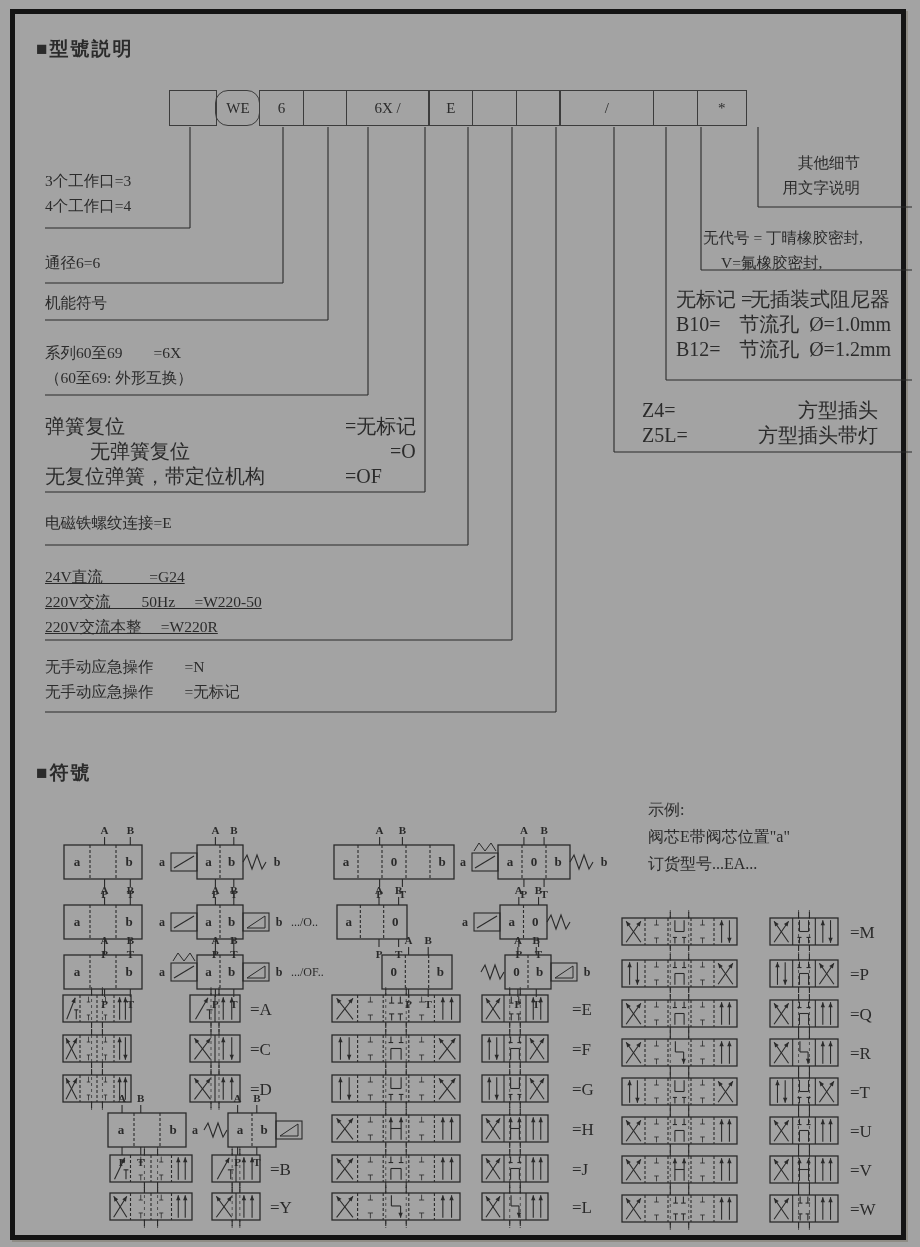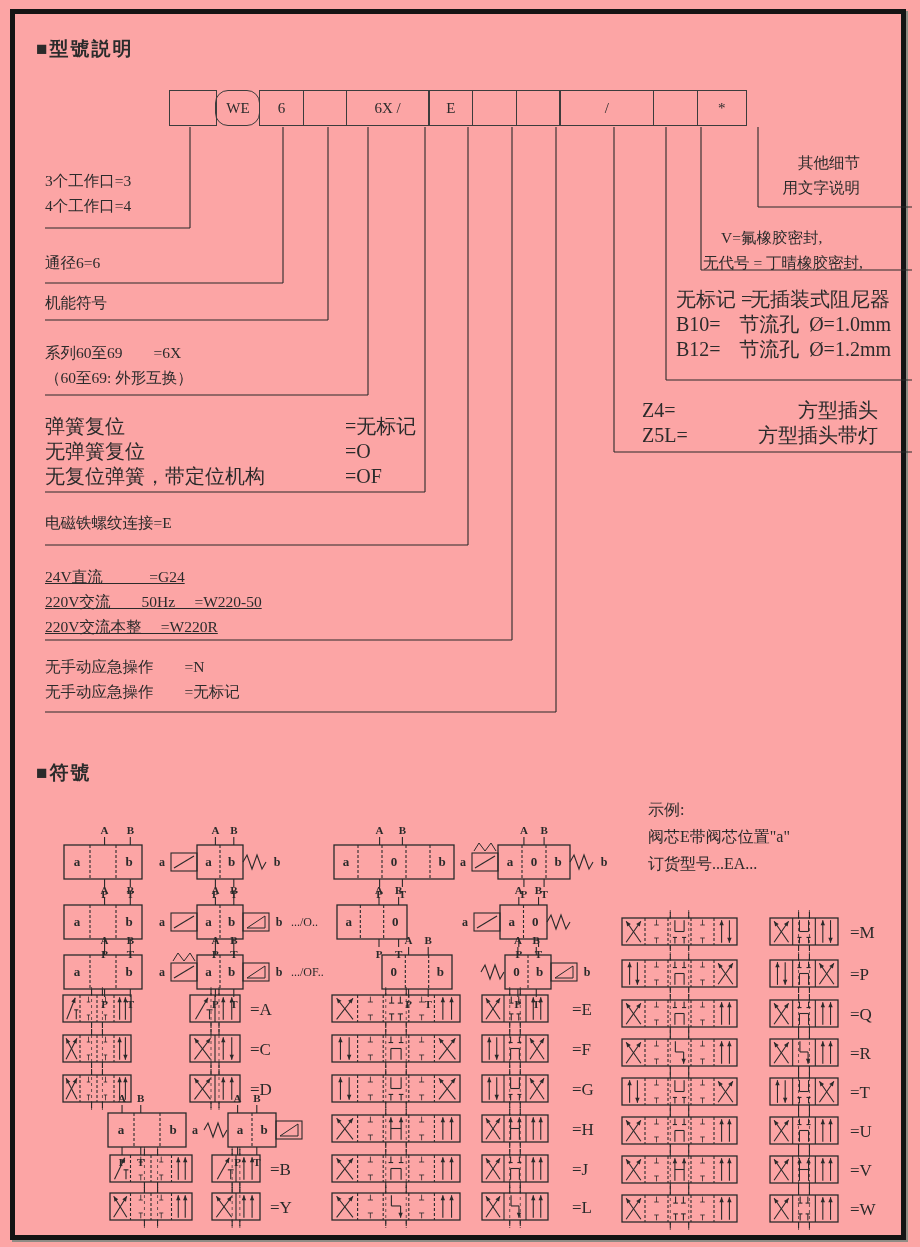--- a/index.html
+++ b/index.html
@@ -1,16 +1,16 @@
 <!DOCTYPE html>
 <html><head>
 <meta charset="utf-8">
 <style>
   html,body{margin:0;padding:0;background:#d8d6d1;}
-  .page{position:relative;width:920px;height:1247px;background:#fca5a5;
+  .page{position:relative;width:920px;height:1247px;background:#a3a3a3;
         font-family:"Liberation Serif","DejaVu Serif",serif;color:#2b2b2b;overflow:hidden;}
   .frame{position:absolute;left:10px;top:9px;width:886px;height:1221px;border:5px solid #141414;
          box-shadow:2px 2px 0 #8f8c85;}
   .sec-title{position:absolute;font-size:19px;font-weight:bold;letter-spacing:2px;}
   #code-row{position:absolute;left:170px;top:90px;display:flex;}
   .code-cell{box-sizing:border-box;border:1.3px solid #3c3c3c;margin-left:-1.3px;height:36px;
              display:flex;align-items:center;justify-content:center;font-size:15px;}
   .callout{position:absolute;}
   .c-line{white-space:pre;font-size:15.5px;line-height:25px;}
   .pair-row{display:flex;font-size:20px;line-height:25px;white-space:pre;}
@@ -1389,42 +1389,42 @@
       </div>
       <div class="callout" style="left: 45px; top: 290px;">
         <div class="c-line">机能符号</div>
       </div>
       <div class="callout" style="left: 45px; top: 340px;">
         <div class="c-line">系列60至69　　=6X</div>
         <div class="c-line">（60至69: 外形互换）</div>
       </div>
       <div class="callout" style="left: 45px; top: 414px;">
         <div class="pair-row"><span class="pair-label" style="width: 300px;">弹簧复位</span><span>=无标记</span></div>
-        <div class="pair-row"><span class="pair-label" style="width: 300px;">无弹簧复位</span><span>=O</span></div>
+        <div class="pair-row"><span class="pair-label" style="width: 300px; margin-left: 45px;">无弹簧复位</span><span>=O</span></div>
         <div class="pair-row"><span class="pair-label" style="width: 300px;">无复位弹簧，带定位机构</span><span>=OF</span></div>
       </div>
       <div class="callout" style="left: 45px; top: 510px;">
         <div class="c-line">电磁铁螺纹连接=E</div>
       </div>
       <div class="callout" style="left: 45px; top: 564px; text-decoration: underline;">
         <div class="c-line">24V直流　　　=G24</div>
         <div class="c-line">220V交流　　50Hz　 =W220-50</div>
         <div class="c-line">220V交流本整　 =W220R</div>
       </div>
       <div class="callout" style="left: 45px; top: 654px;">
         <div class="c-line">无手动应急操作　　=N</div>
         <div class="c-line">无手动应急操作　　=无标记</div>
       </div>
       <div class="callout" style="left: 690px; top: 150px; width: 170px;">
         <div class="c-line r-align">其他细节</div>
         <div class="c-line r-align">用文字说明</div>
       </div>
       <div class="callout" style="left: 703px; top: 225px; width: 200px;">
+        <div class="c-line">无代号 = 丁晴橡胶密封,</div>
         <div class="c-line" style="padding-left: 18px;">V=氟橡胶密封,</div>
-        <div class="c-line">无代号 = 丁晴橡胶密封,</div>
       </div>
       <div class="callout" style="left: 676px; top: 287px; width: 215px;">
         <div class="pair-row"><span class="pair-label" style="width: 74px;">无标记 =</span><span>无插装式阻尼器</span></div>
         <div class="pair-row"><span class="pair-label" style="width: 74px;">B10=</span><span>节流孔  Ø=1.0mm</span></div>
         <div class="pair-row"><span class="pair-label" style="width: 74px;">B12=</span><span>节流孔  Ø=1.2mm</span></div>
       </div>
       <div class="callout" style="left: 642px; top: 398px; width: 240px;">
         <div class="pair-row"><span class="pair-label" style="width: 58px;">Z4=</span><span style="width: 178px; text-align: right;">方型插头</span></div>
         <div class="pair-row"><span class="pair-label" style="width: 58px;">Z5L=</span><span style="width: 178px; text-align: right;">方型插头带灯</span></div>
       </div>

